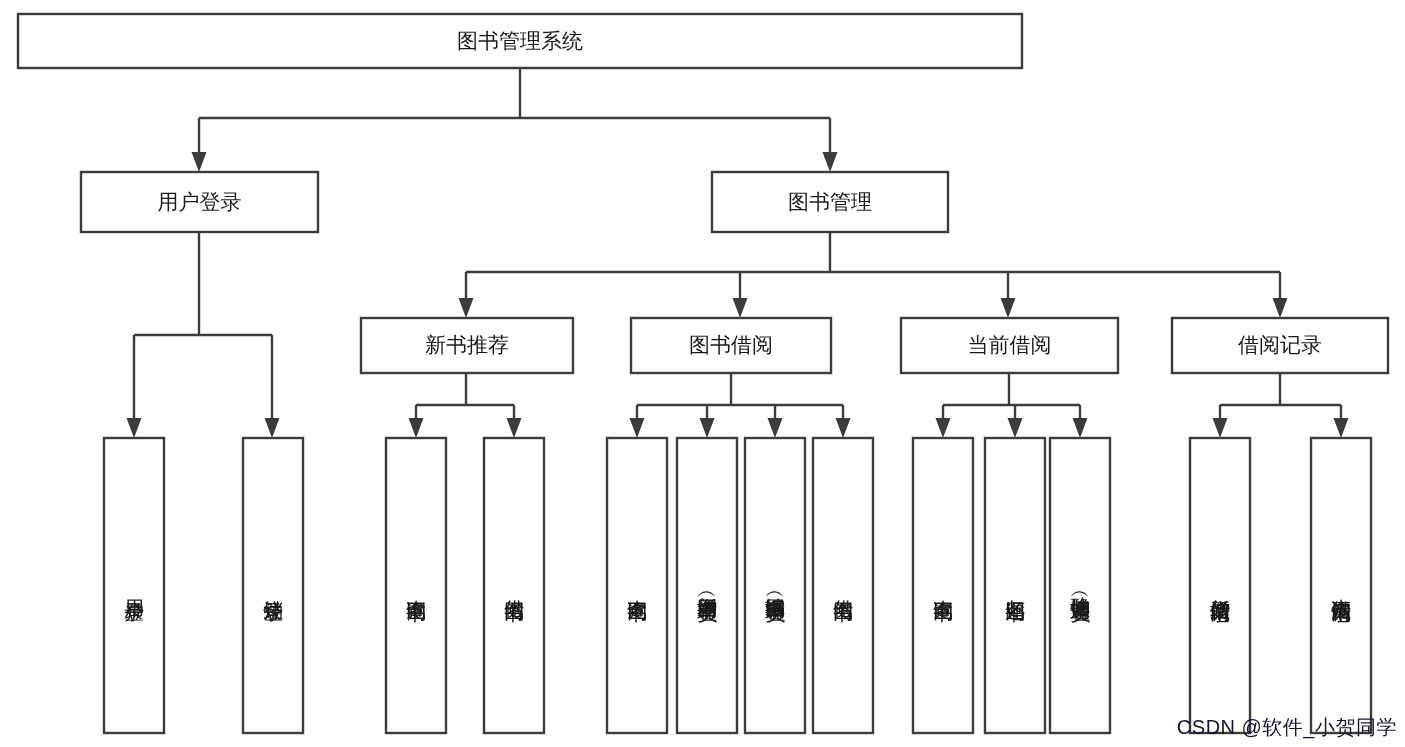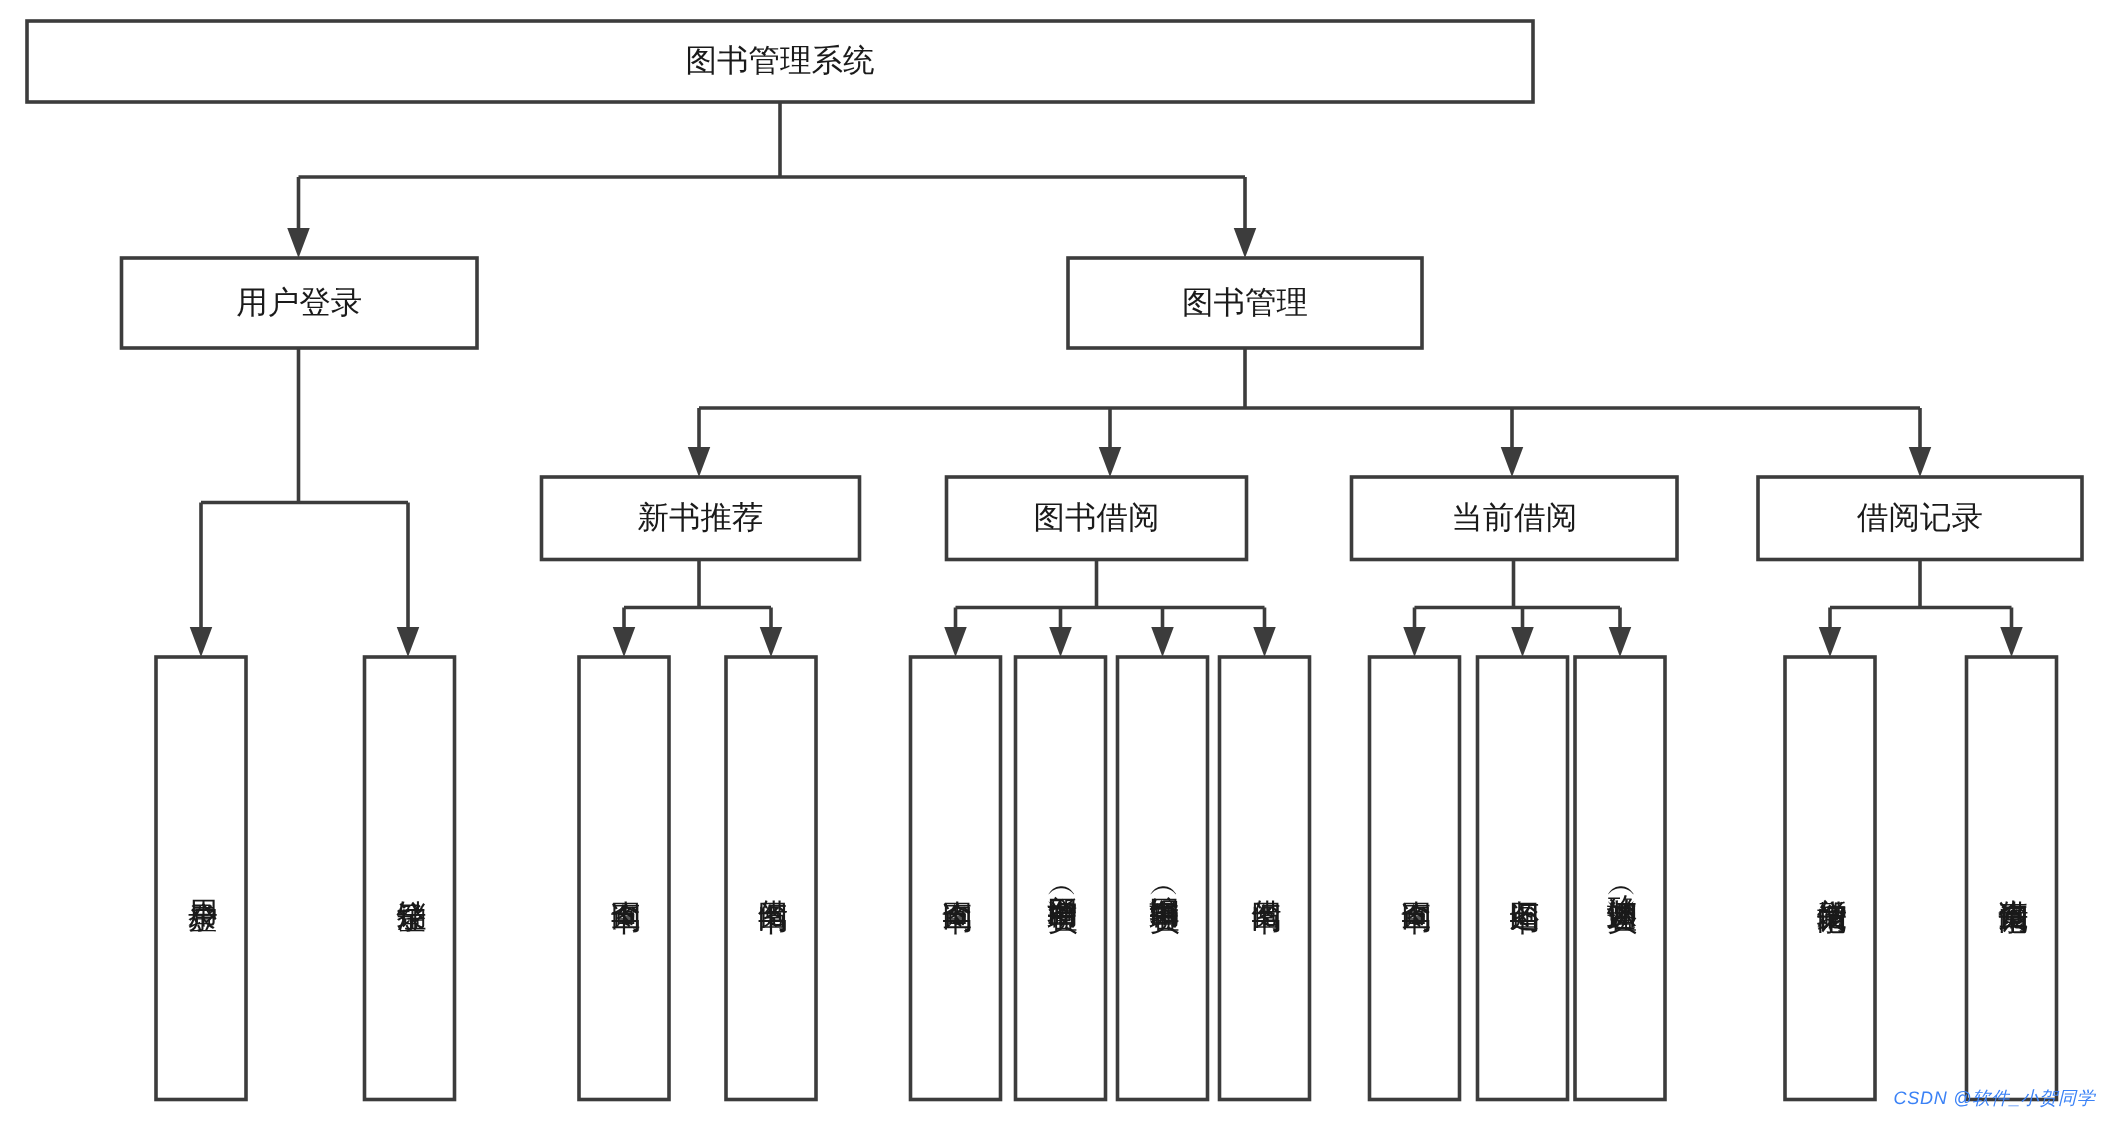--- a/index.html
+++ b/index.html
@@ -66,25 +66,24 @@
     letter-spacing: 1px;
     white-space: pre;
     pointer-events: none;
     user-select: none;
   }
   #watermark {
     position: absolute;
     right: 8px;
     bottom: 6px;
     font-family: "Liberation Sans", "DejaVu Sans", sans-serif;
-    font-size: 12px;
-    color: #3b82f6;
+    font-size: 20px;
+    color: #0f172a;
     letter-spacing: 0.5px;
     white-space: nowrap;
-    font-style: italic;
   }
 </style>
 </head>
 <body>
 
 <div id="diagram-root">
 
   <svg id="diagram-svg" viewBox="0 0 1405 747" xmlns="http://www.w3.org/2000/svg">
     <g id="edges-layer">
         <g>

